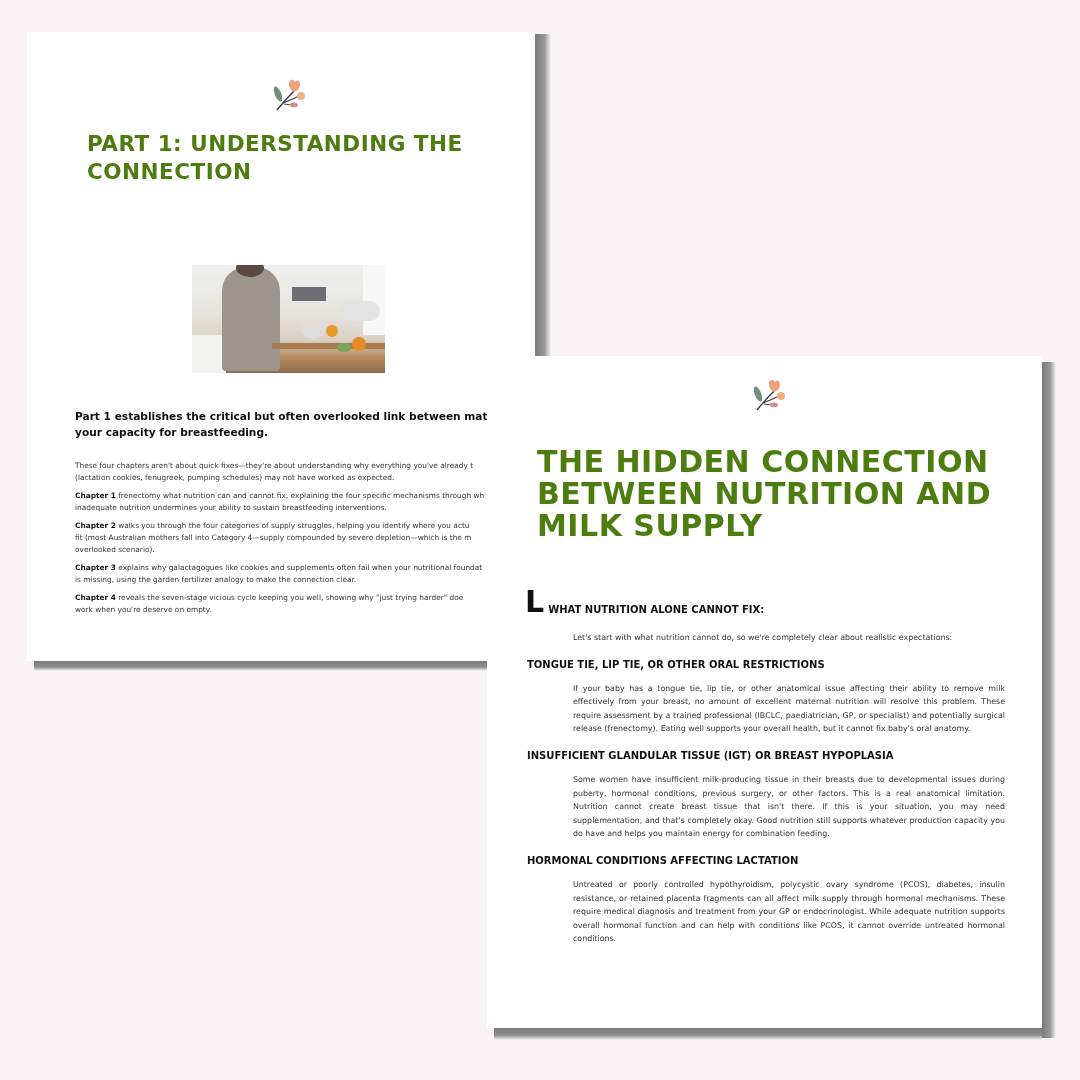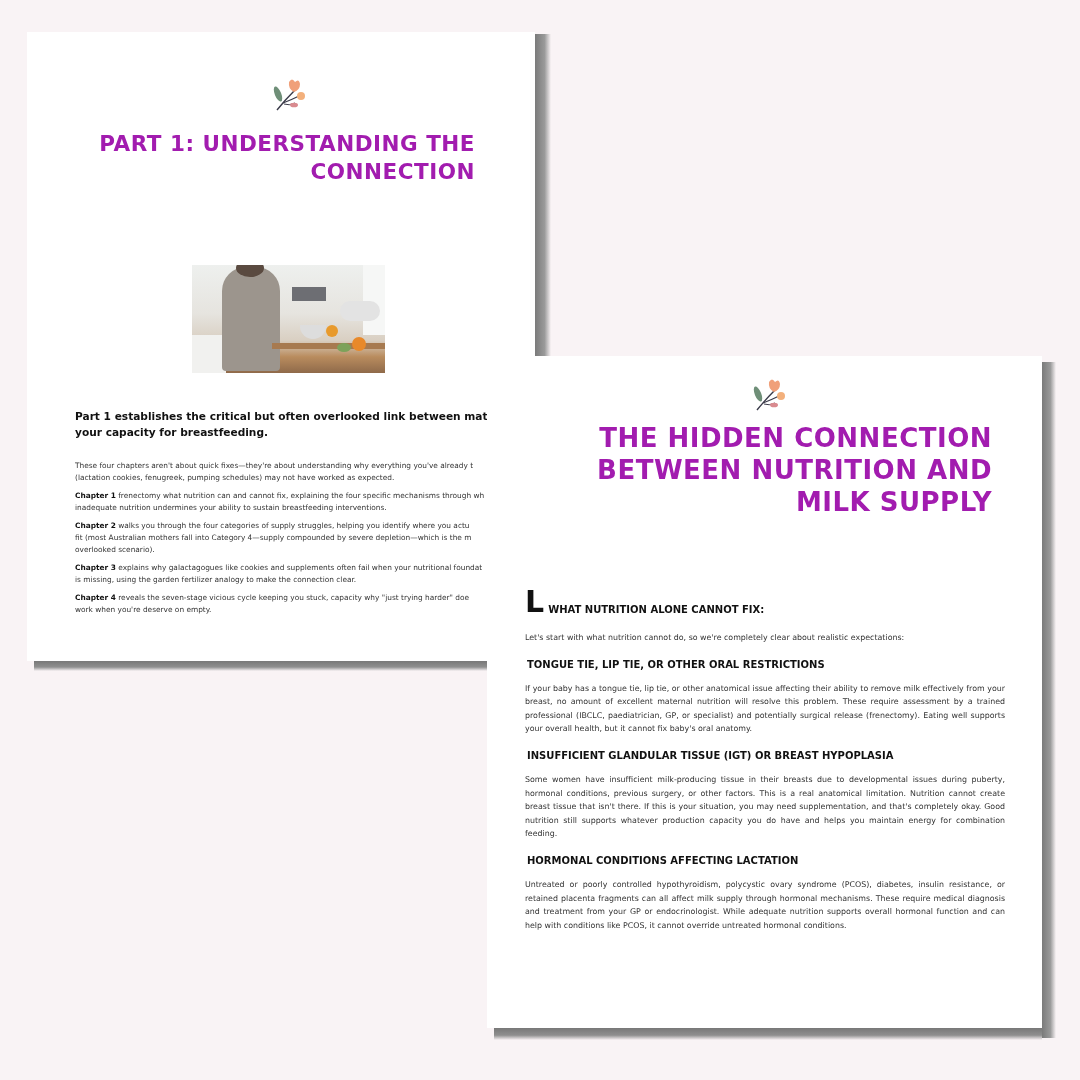--- a/index.html
+++ b/index.html
@@ -33,28 +33,28 @@
   #p2-shadow-r { left: 1042px; top: 362px; width: 14px; height: 676px; }
   #p2-shadow-b { left: 494px; top: 1028px; width: 548px; height: 12px; }
 
   .flower { position: absolute; width: 36px; height: 38px; }
   #page1 .flower { left: 244px; top: 44px; }
   #page2 .flower { left: 264px; top: 20px; }
 
   .title {
     position: absolute;
     left: 0; right: 0;
-    text-align: right;
+    text-align: left;
     font-family: "DejaVu Sans", sans-serif;
     font-weight: bold;
-    color: #a21caf;
+    color: #4d7c0f;
     letter-spacing: 0.5px;
   }
   #page1 .title { top: 98px; font-size: 21.5px; line-height: 28px; padding: 0 60px; }
-  #page2 .title { top: 66px; font-size: 26px; line-height: 32px; padding: 0 50px; }
+  #page2 .title { top: 90px; font-size: 30px; line-height: 32px; padding: 0 50px; }
 
   .photo {
     position: absolute;
     left: 165px; top: 233px; width: 193px; height: 108px;
     background: linear-gradient(180deg, #eef0ee 0%, #e6e4df 45%, #d9cfc2 70%, #b98c5e 85%, #8f6a4a 100%);
     overflow: hidden;
   }
   .photo .window { position:absolute; right:0; top:0; width:22px; height:70px; background:#f6f7f6; }
   .photo .person { position:absolute; left:30px; top:2px; width:58px; height:104px; background:#9c958d; border-radius: 24px 24px 4px 4px; }
   .photo .head { position:absolute; left:44px; top:-6px; width:28px; height:18px; background:#5a4a40; border-radius:50%; }
@@ -83,21 +83,21 @@
     font-size: 7.9px; line-height: 13.6px; color: #333; text-align: justify;
     margin-bottom: 16px;
   }
   .dropcap {
     float: left; font-size: 30px; line-height: 26px; font-weight: bold;
     color: #111; margin: 1px 4px 0 0; font-family: "DejaVu Sans", sans-serif;
   }
   .p2-section-title {
     font-weight: bold; font-size: 10px; color: #111; margin-bottom: 16px;
   }
-  .p2-para { font-size: 7.9px; line-height: 13.6px; color: #333; text-align: justify; margin-bottom: 14px; }
+  .p2-para { font-size: 7.9px; line-height: 13.6px; color: #333; text-align: justify; margin-bottom: 14px; margin-left: 48px; }
   .p2-sub { font-weight: bold; font-size: 10px; color: #111; margin: 2px 0 12px 2px; }
 </style>
 </head>
 <body>
 
 <div class="shadow-right" id="p1-shadow-r"></div>
 <div class="shadow-bottom" id="p1-shadow-b"></div>
 
 <div class="page" id="page1">
   <svg class="flower" viewBox="0 0 36 38">
@@ -142,21 +142,21 @@
     <div class="p1-para">
       <div><b>Chapter 2</b><span> walks you through the four categories of supply struggles, helping you identify where you actu</span></div>
       <div>fit (most Australian mothers fall into Category 4—supply compounded by severe depletion—which is the m</div>
       <div>overlooked scenario).</div>
     </div>
     <div class="p1-para">
       <div><b>Chapter 3</b><span> explains why galactagogues like cookies and supplements often fail when your nutritional foundat</span></div>
       <div>is missing, using the garden fertilizer analogy to make the connection clear.</div>
     </div>
     <div class="p1-para">
-      <div><b>Chapter 4</b><span> reveals the seven-stage vicious cycle keeping you stuck, capacity why "just trying harder" doe</span></div>
+      <div><b>Chapter 4</b><span> reveals the seven-stage vicious cycle keeping you well, showing why "just trying harder" doe</span></div>
       <div>work when you're deserve on empty.</div>
     </div>
   </div>
 </div>
 
 <div class="shadow-right" id="p2-shadow-r"></div>
 <div class="shadow-bottom" id="p2-shadow-b"></div>
 
 <div class="page" id="page2">
   <svg class="flower" viewBox="0 0 36 38">

